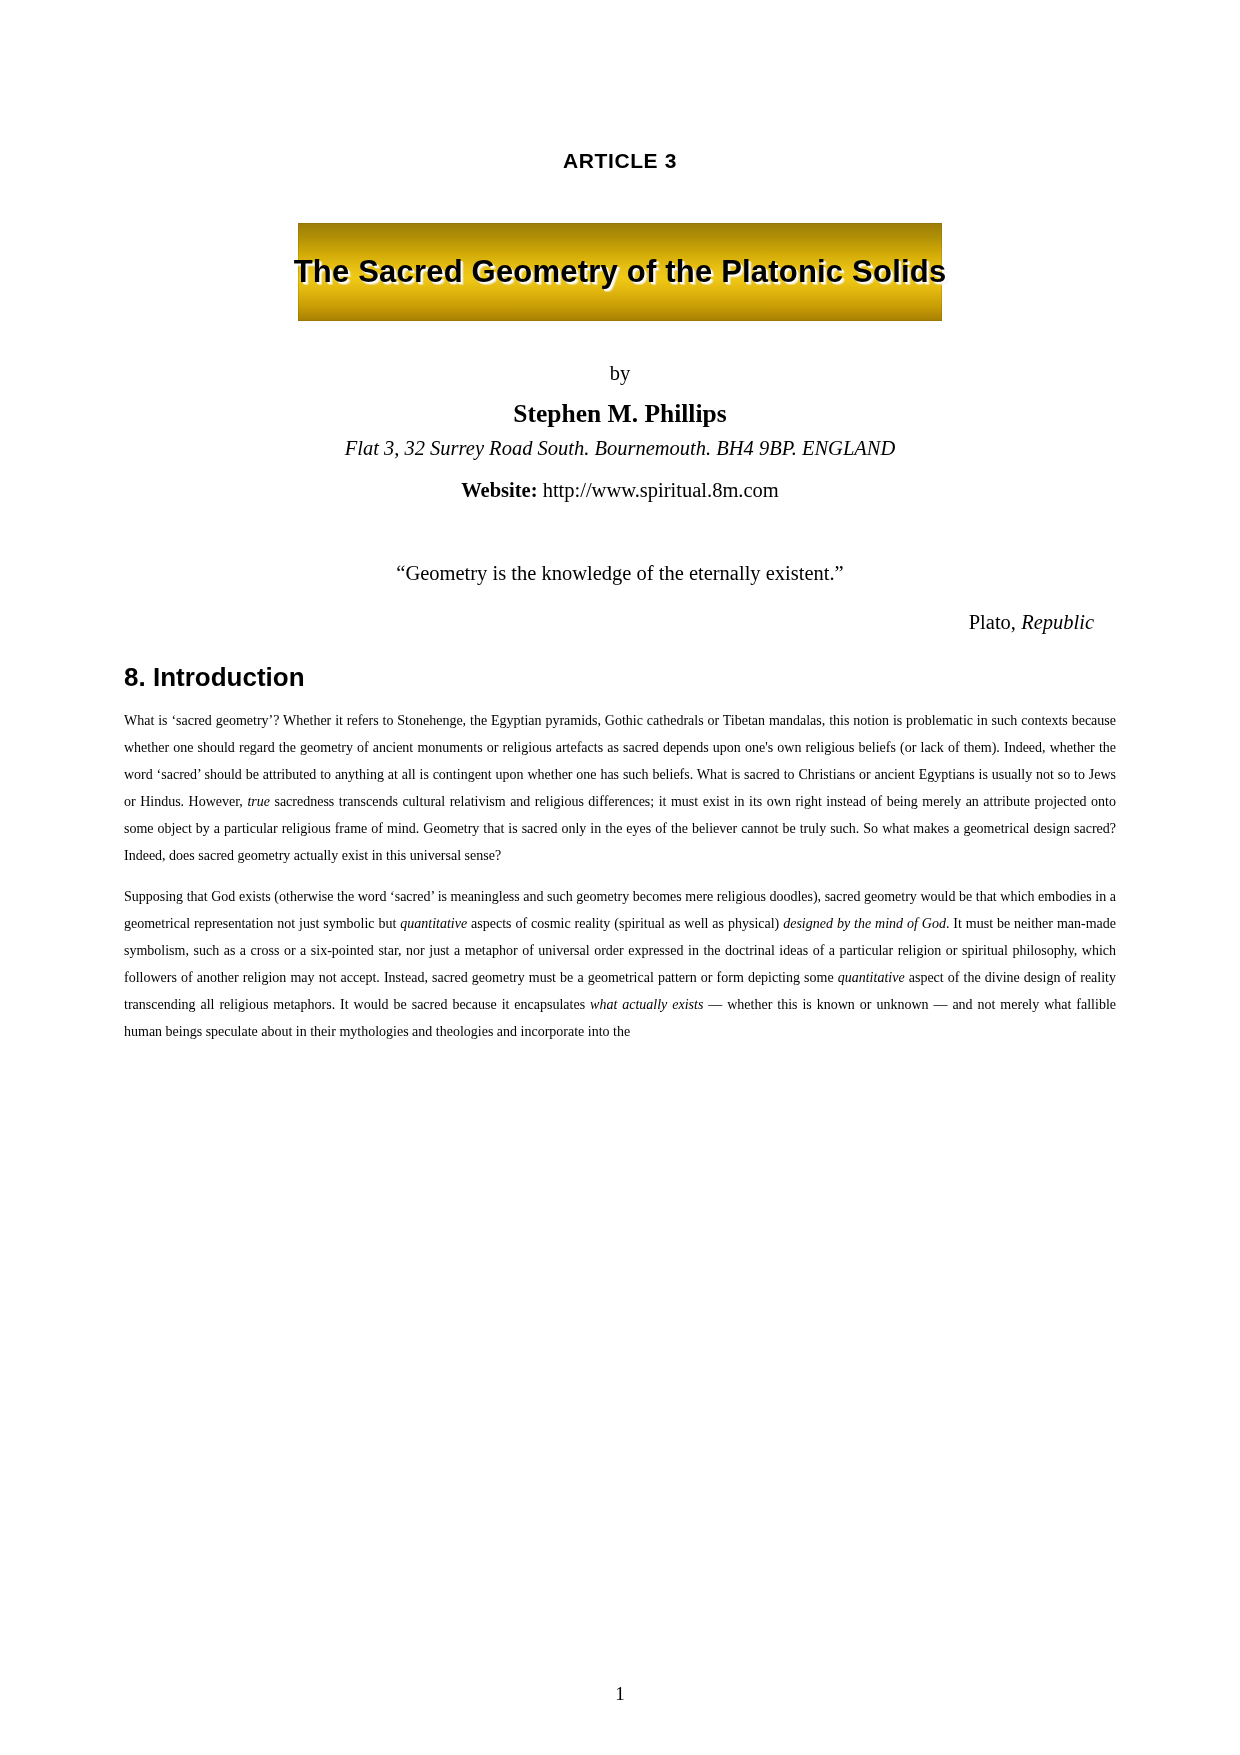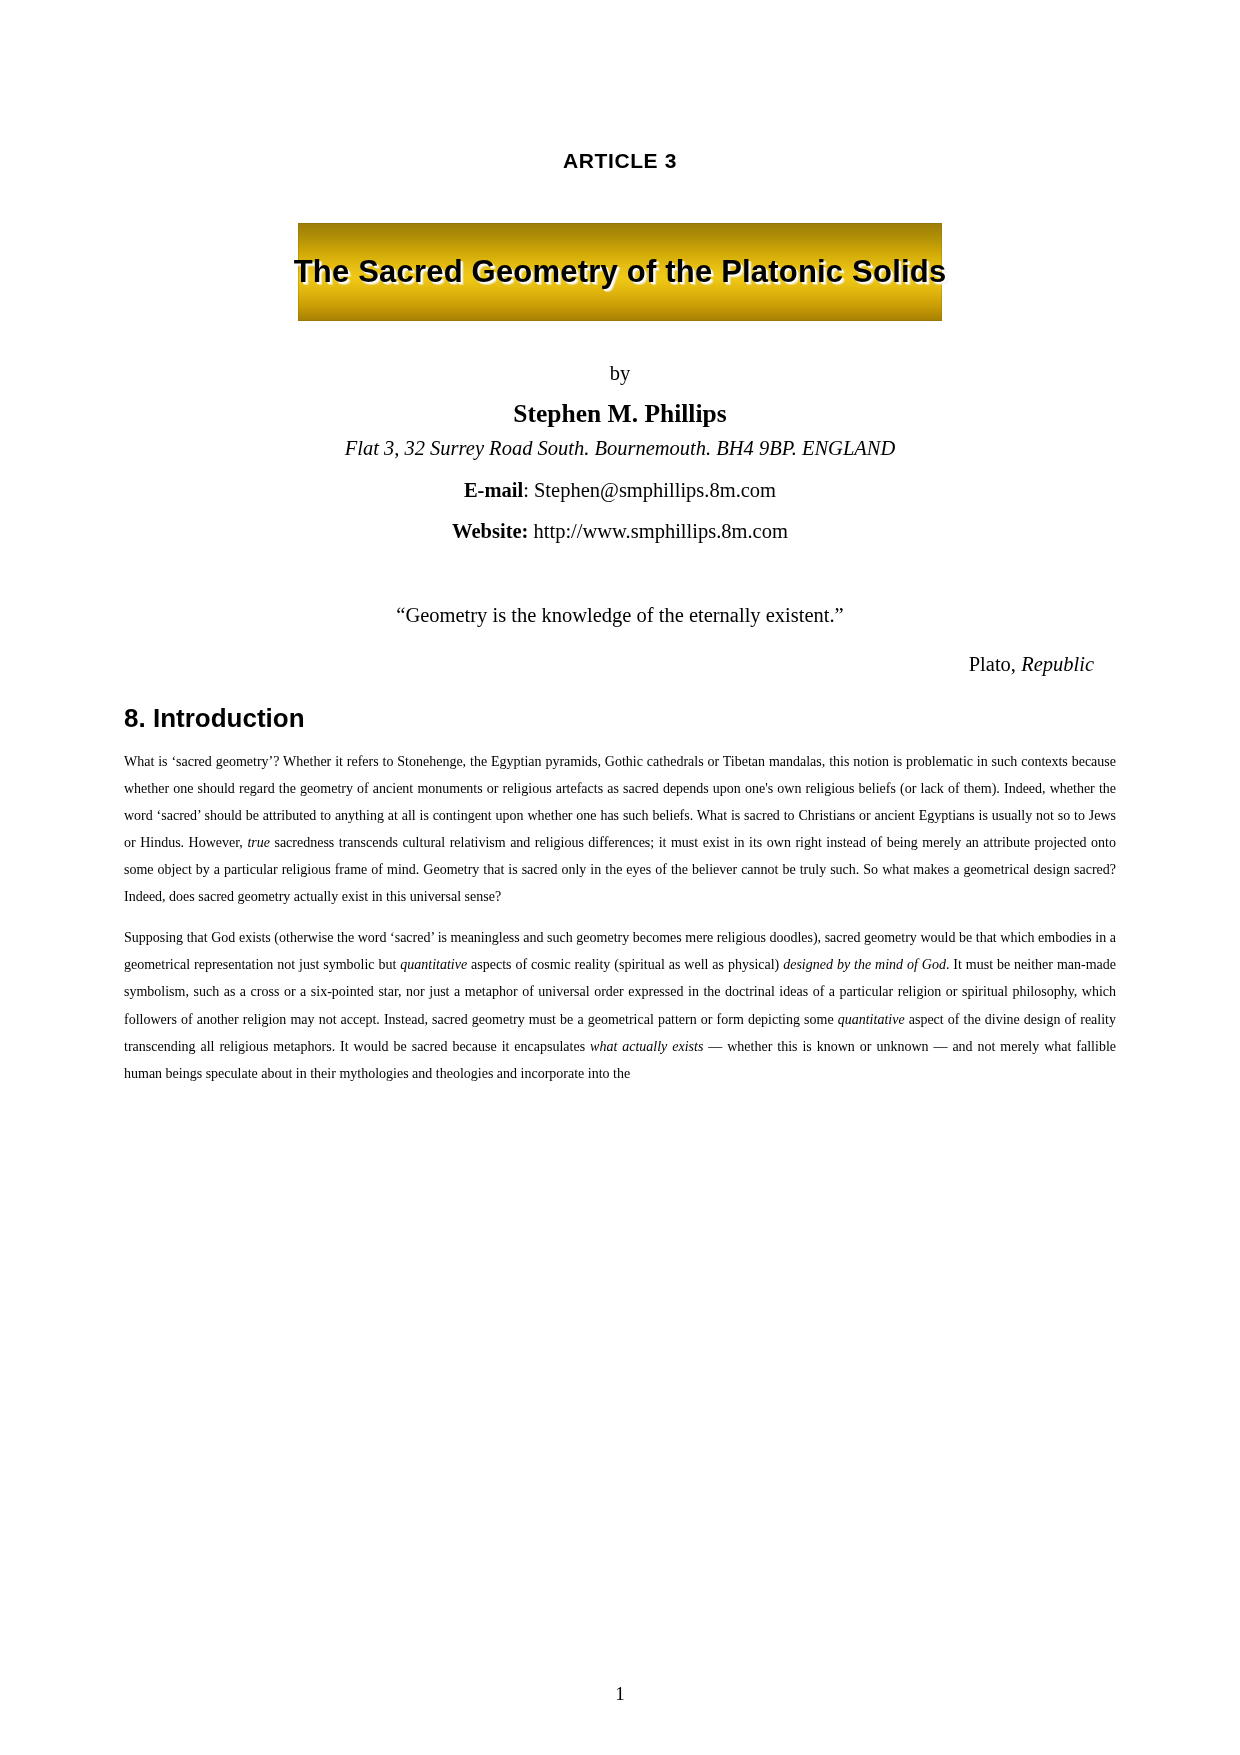--- a/index.html
+++ b/index.html
@@ -158,24 +158,21 @@
     <div class="banner">
       <span class="banner-title">The Sacred Geometry of the Platonic Solids</span>
     </div>
   </div>
 
   <div class="byline-block">
     <div class="by-line">by</div>
     <div class="author-name">Stephen M. Phillips</div>
     <div class="address-line">Flat 3, 32 Surrey Road South. Bournemouth. BH4 9BP.   ENGLAND</div>
     <div class="contact-line">
-      <span class="lbl">E-mail</span><span>: </span><span>Stephen@smphillips.8m.com</span>
-    </div>
-    <div class="contact-line">
-      <span class="lbl">Website:</span><span> </span><span>http://www.smphillips.8m.com</span>
+      <span class="lbl">Website:</span><span> </span><span>http://www.spiritual.8m.com</span>
     </div>
   </div>
 
   <div class="quote-block">
     <div class="quote-text">“Geometry is the knowledge of the eternally existent.”</div>
     <div class="quote-attrib">
       <span>Plato, </span><span class="work">Republic</span>
     </div>
   </div>
 

